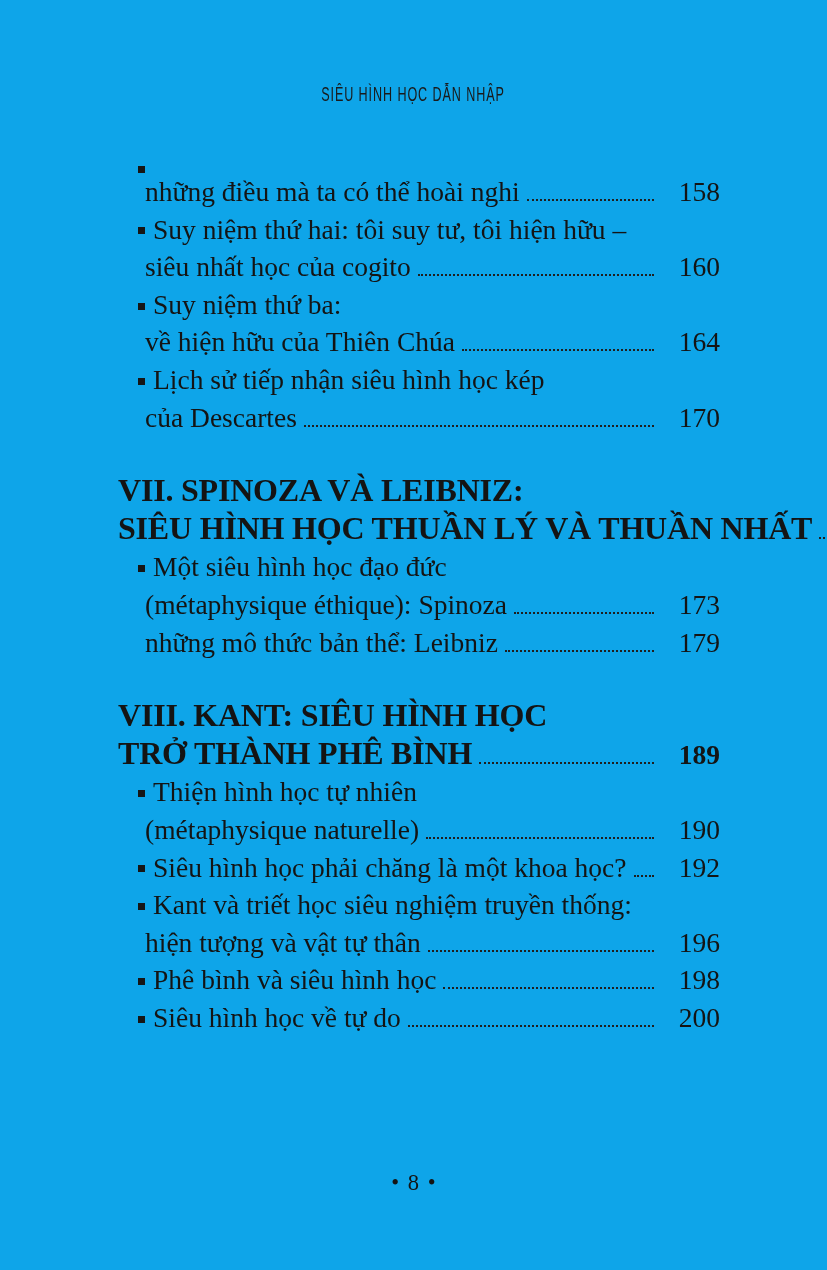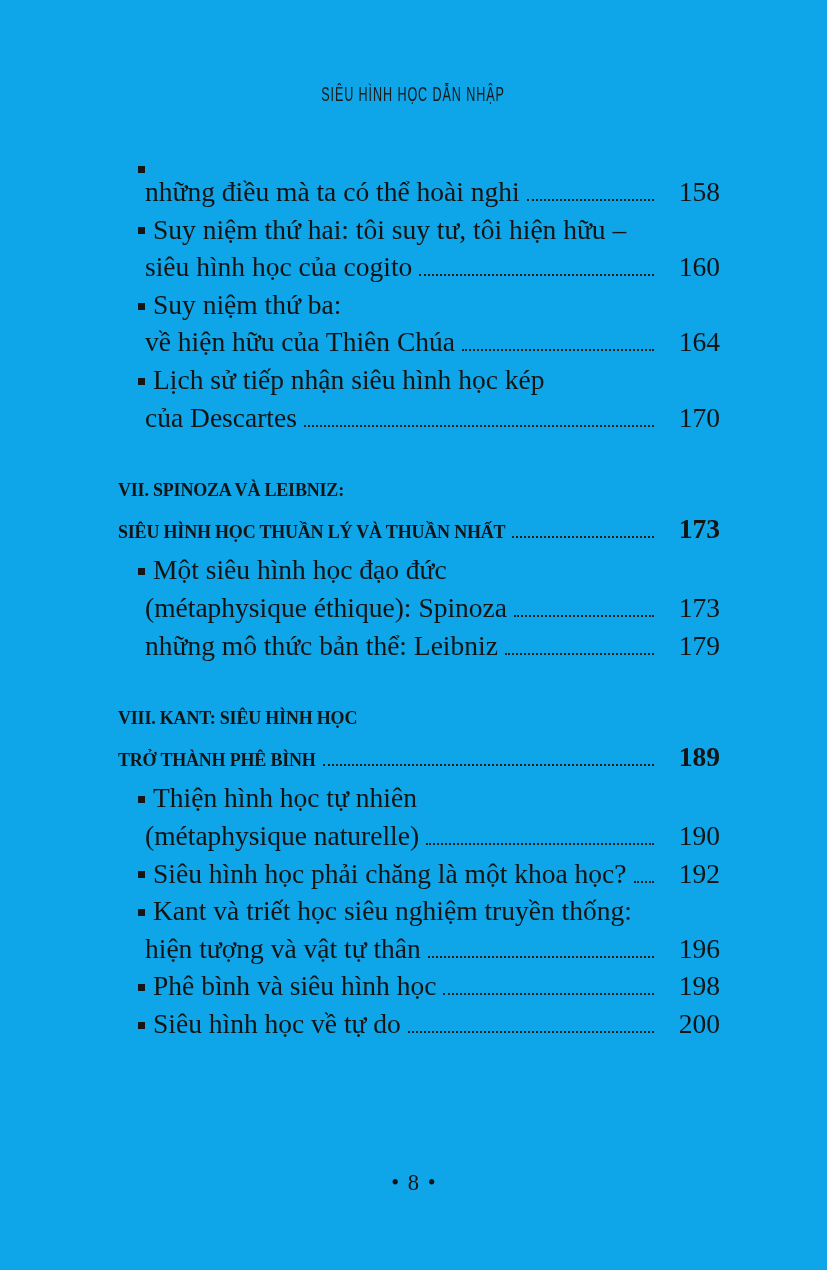--- a/index.html
+++ b/index.html
@@ -44,21 +44,21 @@
 
   .line {
     display: flex;
     align-items: baseline;
     font-size: 27.5px;
     line-height: 37.6px;
     white-space: nowrap;
   }
   .line.heading .txt {
     font-weight: bold;
-    font-size: 18px;
+    font-size: 32px;
     letter-spacing: -0.2px;
   }
   .line.heading .pg { font-weight: bold; }
 
   .item-first { padding-left: 20px; }
   .cont       { padding-left: 27px; }
 
   .bullet {
     width: 7px;
     height: 7px;
@@ -109,21 +109,21 @@
         <div class="line cont">
           <span class="txt">những điều mà ta có thể hoài nghi</span>
           <span class="lead"></span>
           <span class="pg">158</span>
         </div>
         <div class="line item-first">
           <span class="bullet"></span>
           <span class="txt">Suy niệm thứ hai: tôi suy tư, tôi hiện hữu –</span>
         </div>
         <div class="line cont">
-          <span class="txt">siêu hình học của cogito</span>
+          <span class="txt">siêu nhất học của cogito</span>
           <span class="lead"></span>
           <span class="pg">160</span>
         </div>
         <div class="line item-first">
           <span class="bullet"></span>
           <span class="txt">Suy niệm thứ ba:</span>
         </div>
         <div class="line cont">
           <span class="txt">về hiện hữu của Thiên Chúa</span>
           <span class="lead"></span>

